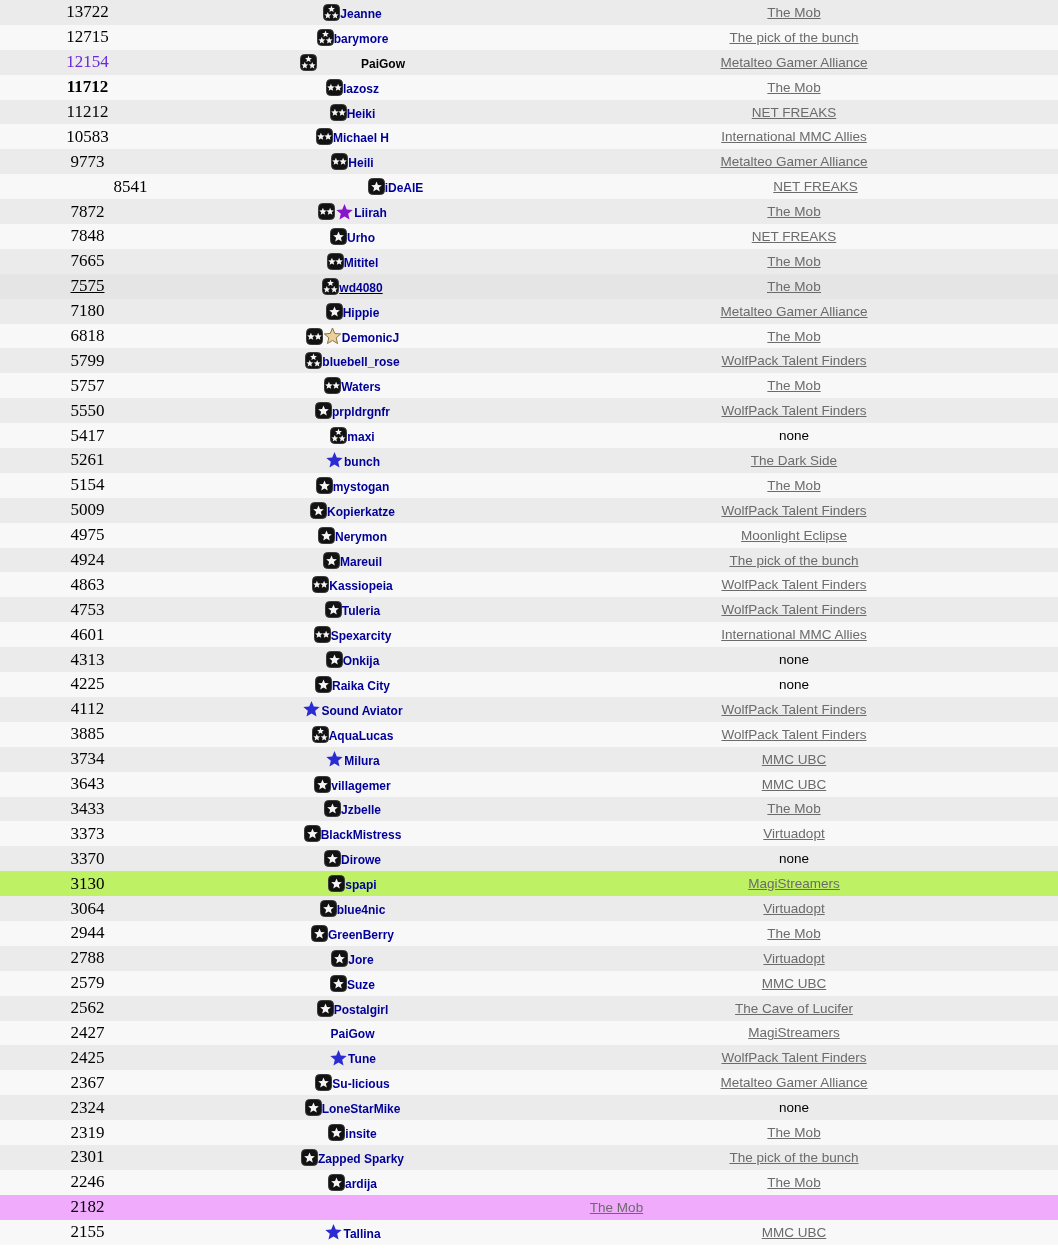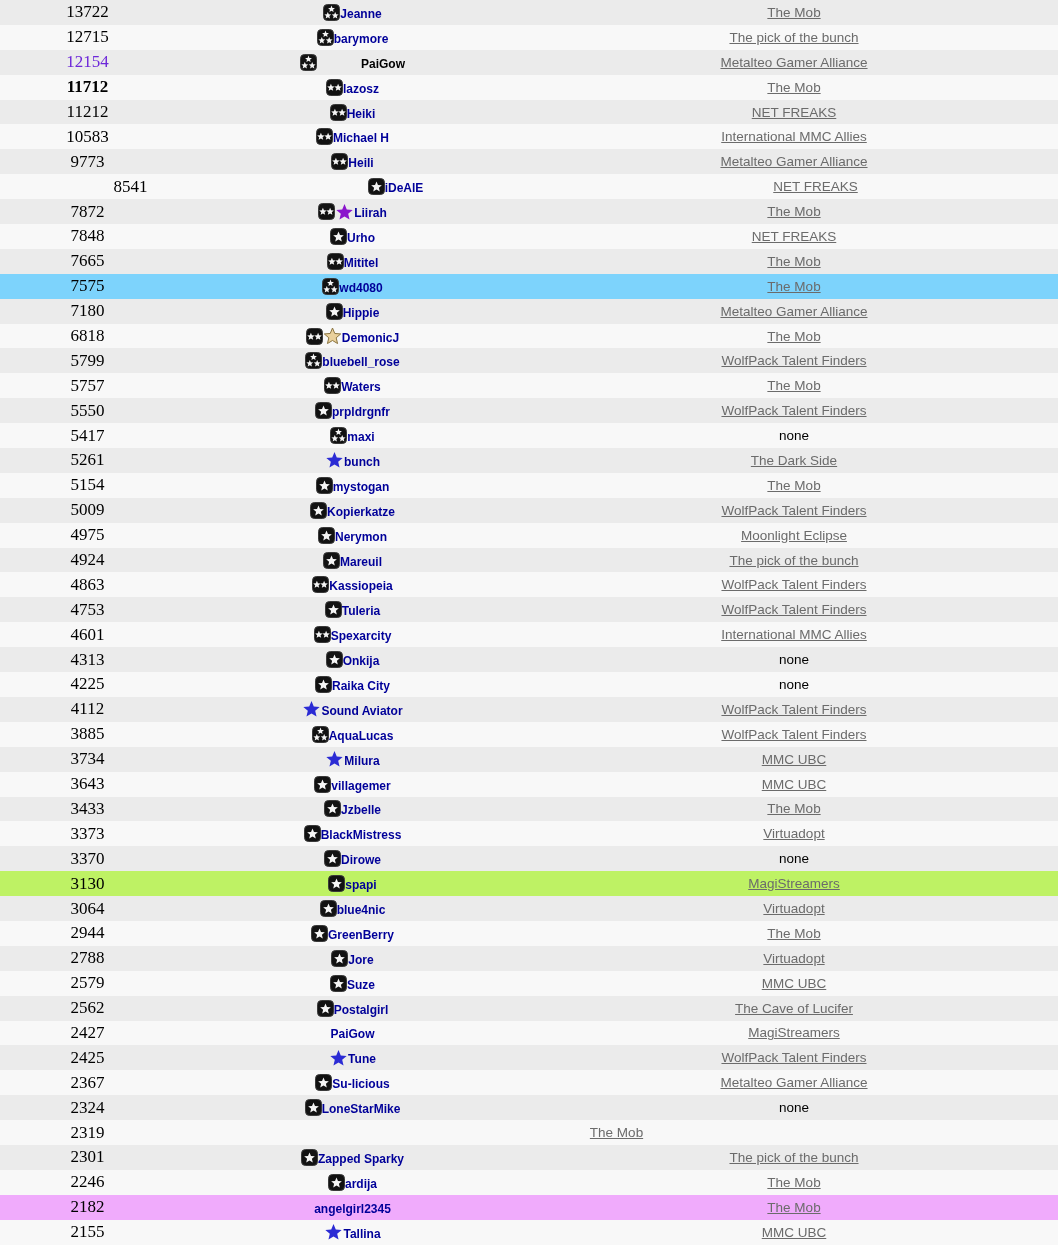--- a/index.html
+++ b/index.html
@@ -195,21 +195,21 @@
             <svg width="17" height="17" viewBox="0 0 17 17" class="icn">
               <rect x="0.5" y="0.5" width="16" height="16" rx="4" fill="#121212" stroke="#3a3a3a" stroke-width="1"></rect>
               <polygon points="4.90,4.80 5.93,7.28 8.61,7.49 6.57,9.24 7.19,11.86 4.90,10.45 2.61,11.86 3.23,9.24 1.19,7.49 3.87,7.28" fill="#f5f5f5"></polygon>
               <polygon points="12.10,4.80 13.13,7.28 15.81,7.49 13.77,9.24 14.39,11.86 12.10,10.45 9.81,11.86 10.43,9.24 8.39,7.49 11.07,7.28" fill="#f5f5f5"></polygon>
             </svg>
           </span>
           <a class="name-text" style="color: rgb(0, 0, 153);">Mititel</a>
         </div>
         <div class="c3 cell-dyn"><a style="color: rgb(107, 107, 107);">The Mob</a></div>
       </div>
-      <div class="row even" style="background: #7dd3fc;">
+      <div class="row even" style="background: #e5e5e5; text-decoration: underline;">
         <div class="c1 cell-num" style="color: rgb(0, 0, 0);">7575</div>
         <div class="c2 cell-name">
           <span class="icn-wrap">
             <svg width="17" height="17" viewBox="0 0 17 17" class="icn">
               <rect x="0.5" y="0.5" width="16" height="16" rx="4" fill="#121212" stroke="#3a3a3a" stroke-width="1"></rect>
               <polygon points="8.50,1.60 9.45,3.89 11.92,4.09 10.04,5.70 10.62,8.11 8.50,6.82 6.38,8.11 6.96,5.70 5.08,4.09 7.55,3.89" fill="#f5f5f5"></polygon>
               <polygon points="4.80,8.00 5.75,10.29 8.22,10.49 6.34,12.10 6.92,14.51 4.80,13.22 2.68,14.51 3.26,12.10 1.38,10.49 3.85,10.29" fill="#f5f5f5"></polygon>
               <polygon points="12.20,8.00 13.15,10.29 15.62,10.49 13.74,12.10 14.32,14.51 12.20,13.22 10.08,14.51 10.66,12.10 8.78,10.49 11.25,10.29" fill="#f5f5f5"></polygon>
             </svg>
           </span>
@@ -646,20 +646,29 @@
               <rect x="0.5" y="0.5" width="16" height="16" rx="4" fill="#121212" stroke="#3a3a3a" stroke-width="1"></rect>
               <polygon points="8.50,3.40 9.98,6.96 13.83,7.27 10.90,9.78 11.79,13.53 8.50,11.52 5.21,13.53 6.10,9.78 3.17,7.27 7.02,6.96" fill="#f5f5f5"></polygon>
             </svg>
           </span>
           <a class="name-text" style="color: rgb(0, 0, 153);">LoneStarMike</a>
         </div>
         <div class="c3 cell-dyn"><span class="noclan">none</span></div>
       </div>
       <div class="row even" style="background: rgb(248, 248, 248);">
         <div class="c1 cell-num" style="color: rgb(0, 0, 0);">2319</div>
+        <div class="c2 cell-name">
+          <span class="icn-wrap">
+            <svg width="17" height="17" viewBox="0 0 17 17" class="icn">
+              <rect x="0.5" y="0.5" width="16" height="16" rx="4" fill="#121212" stroke="#3a3a3a" stroke-width="1"></rect>
+              <polygon points="8.50,3.40 9.98,6.96 13.83,7.27 10.90,9.78 11.79,13.53 8.50,11.52 5.21,13.53 6.10,9.78 3.17,7.27 7.02,6.96" fill="#f5f5f5"></polygon>
+            </svg>
+          </span>
+          <a class="name-text" style="color: rgb(0, 0, 153);">insite</a>
+        </div>
         <div class="c3 cell-dyn"><a style="color: rgb(107, 107, 107);">The Mob</a></div>
       </div>
       <div class="row odd" style="background: rgb(235, 235, 235);">
         <div class="c1 cell-num" style="color: rgb(0, 0, 0);">2301</div>
         <div class="c2 cell-name">
           <span class="icn-wrap">
             <svg width="17" height="17" viewBox="0 0 17 17" class="icn">
               <rect x="0.5" y="0.5" width="16" height="16" rx="4" fill="#121212" stroke="#3a3a3a" stroke-width="1"></rect>
               <polygon points="8.50,3.40 9.98,6.96 13.83,7.27 10.90,9.78 11.79,13.53 8.50,11.52 5.21,13.53 6.10,9.78 3.17,7.27 7.02,6.96" fill="#f5f5f5"></polygon>
             </svg>
@@ -676,23 +685,20 @@
               <rect x="0.5" y="0.5" width="16" height="16" rx="4" fill="#121212" stroke="#3a3a3a" stroke-width="1"></rect>
               <polygon points="8.50,3.40 9.98,6.96 13.83,7.27 10.90,9.78 11.79,13.53 8.50,11.52 5.21,13.53 6.10,9.78 3.17,7.27 7.02,6.96" fill="#f5f5f5"></polygon>
             </svg>
           </span>
           <a class="name-text" style="color: rgb(0, 0, 153);">ardija</a>
         </div>
         <div class="c3 cell-dyn"><a style="color: rgb(107, 107, 107);">The Mob</a></div>
       </div>
       <div class="row odd" style="background: #f0abfc;">
         <div class="c1 cell-num" style="color: rgb(0, 0, 0);">2182</div>
-        <div class="c2 cell-name">
-          <a class="name-text" style="color: rgb(0, 0, 153);">angelgirl2345</a>
-        </div>
         <div class="c3 cell-dyn"><a style="color: rgb(107, 107, 107);">The Mob</a></div>
       </div>
       <div class="row even" style="background: rgb(248, 248, 248);">
         <div class="c1 cell-num" style="color: rgb(0, 0, 0);">2155</div>
         <div class="c2 cell-name">
           <span class="icn-wrap">
             <svg width="19" height="18" viewBox="0 0 19 18" class="icn">
               <polygon points="9.50,1.00 11.77,6.47 17.68,6.94 13.18,10.80 14.55,16.56 9.50,13.47 4.45,16.56 5.82,10.80 1.32,6.94 7.23,6.47" fill="#2b2bd4"></polygon>
             </svg>
           </span>

